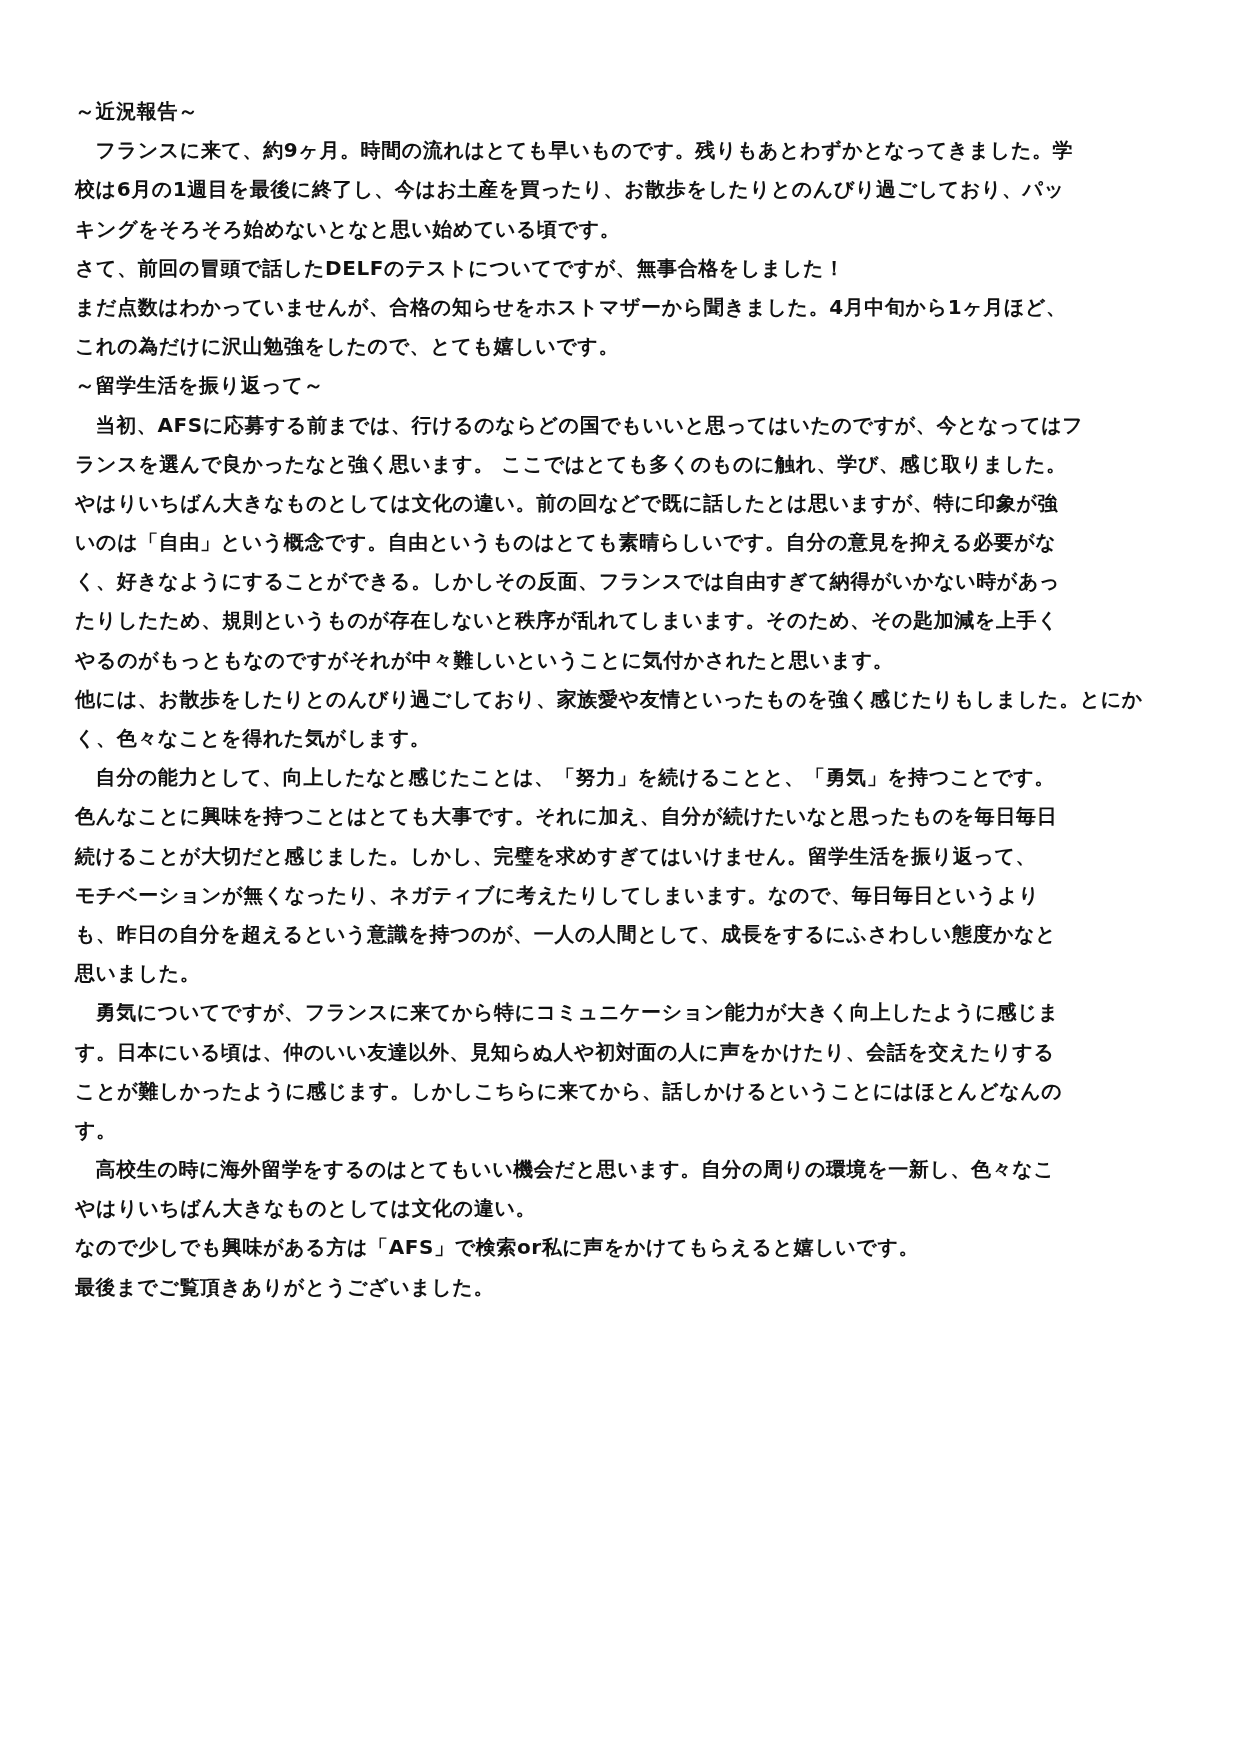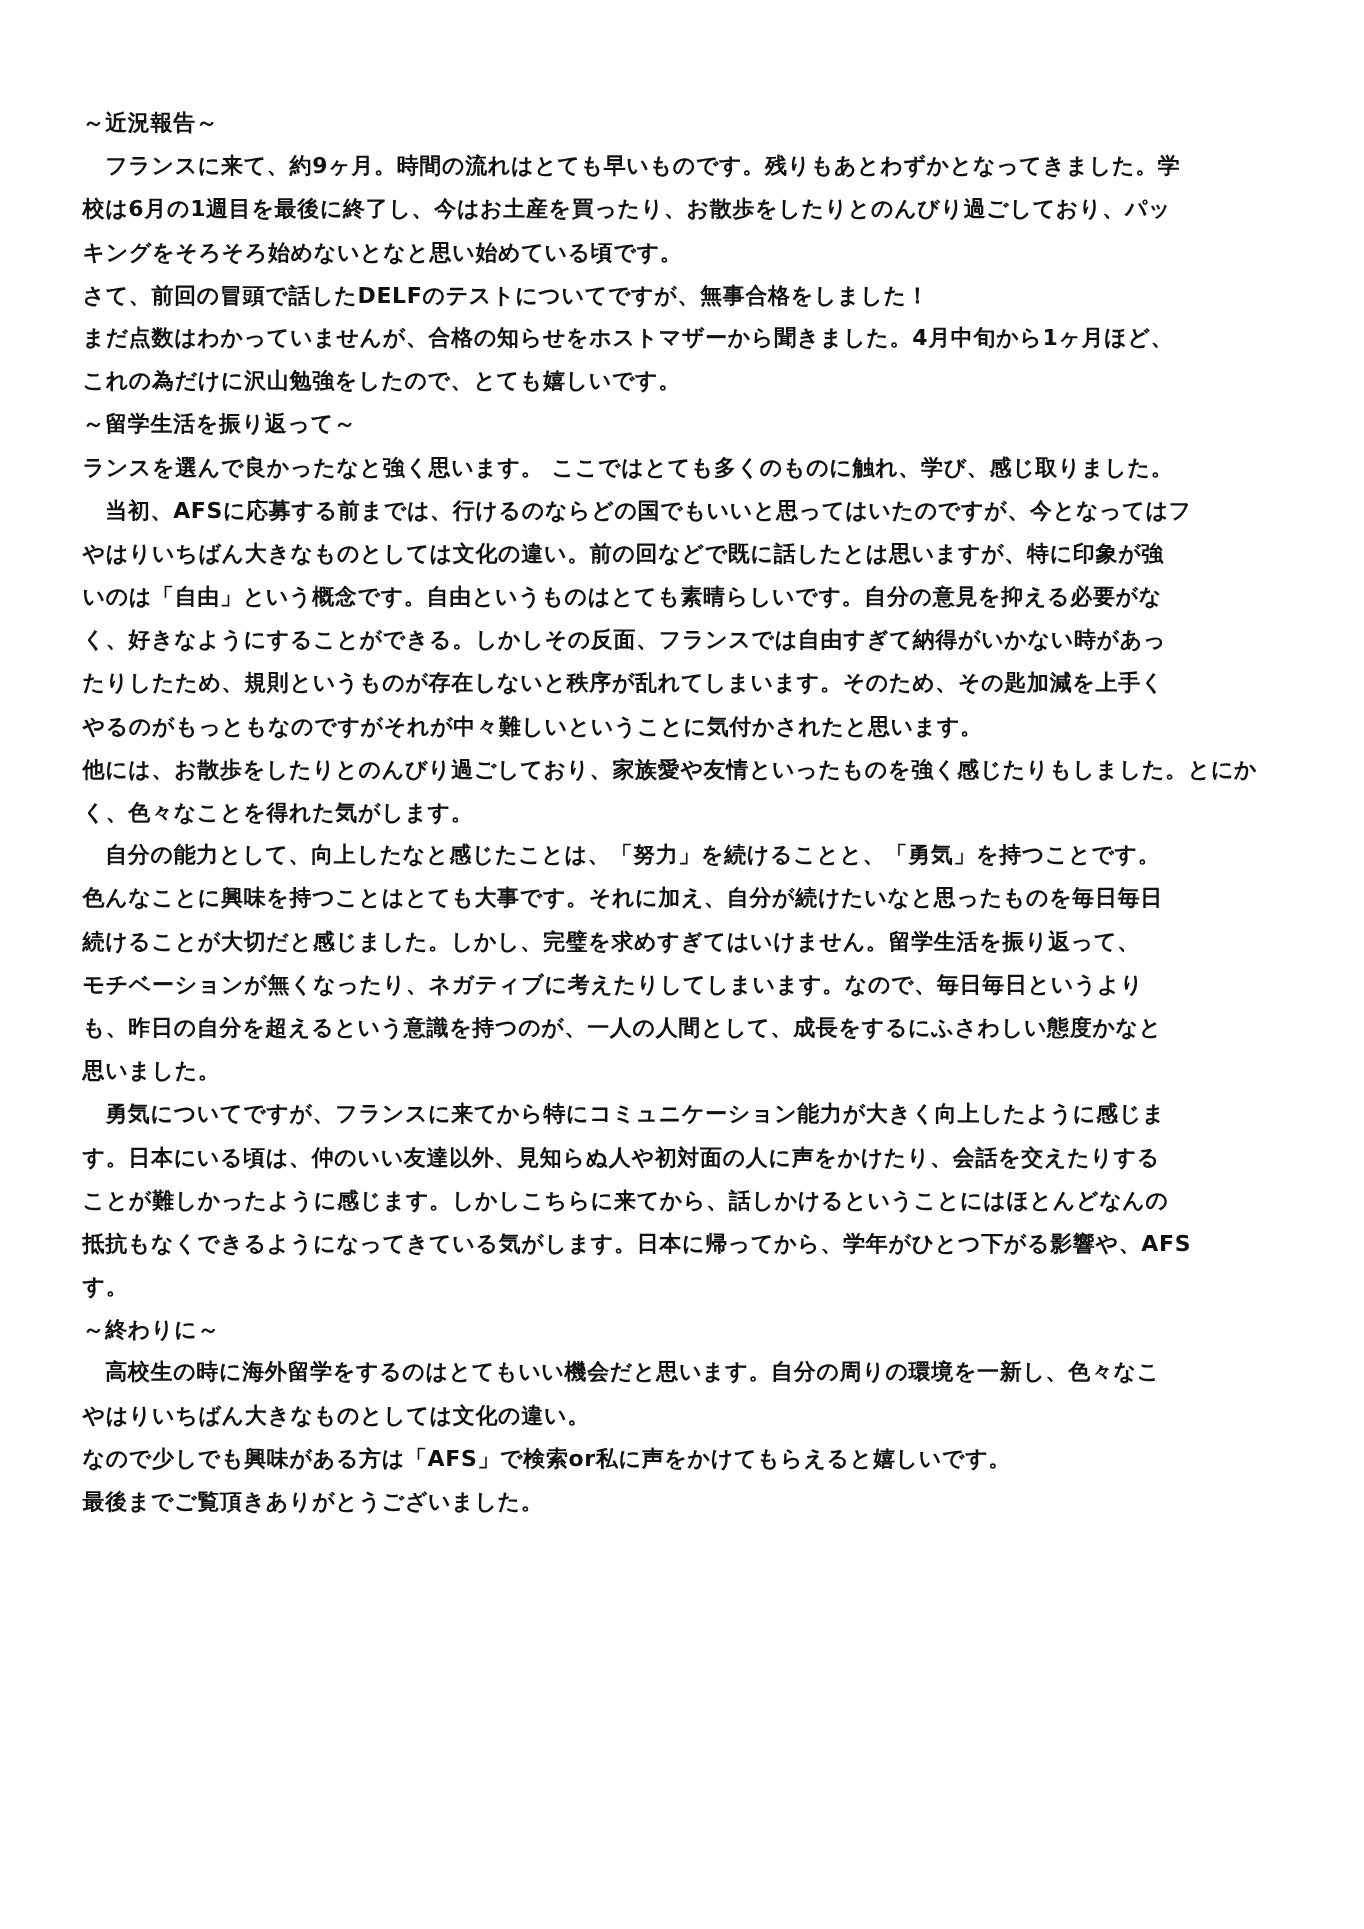--- a/index.html
+++ b/index.html
@@ -37,39 +37,37 @@
 
   <div class="line">～近況報告～</div>
   <div class="line">　フランスに来て、約9ヶ月。時間の流れはとても早いものです。残りもあとわずかとなってきました。学</div>
   <div class="line">校は6月の1週目を最後に終了し、今はお土産を買ったり、お散歩をしたりとのんびり過ごしており、パッ</div>
   <div class="line">キングをそろそろ始めないとなと思い始めている頃です。</div>
   <div class="line">さて、前回の冒頭で話したDELFのテストについてですが、無事合格をしました！</div>
   <div class="line">まだ点数はわかっていませんが、合格の知らせをホストマザーから聞きました。4月中旬から1ヶ月ほど、</div>
   <div class="line">これの為だけに沢山勉強をしたので、とても嬉しいです。</div>
 
   <div class="line">～留学生活を振り返って～</div>
+  <div class="line">　当初、AFSに応募する前までは、行けるのならどの国でもいいと思ってはいたのですが、今となってはフ</div>
   <div class="line">ランスを選んで良かったなと強く思います。 ここではとても多くのものに触れ、学び、感じ取りました。</div>
-  <div class="line">　当初、AFSに応募する前までは、行けるのならどの国でもいいと思ってはいたのですが、今となってはフ</div>
   <div class="line">やはりいちばん大きなものとしては文化の違い。前の回などで既に話したとは思いますが、特に印象が強</div>
   <div class="line">いのは「自由」という概念です。自由というものはとても素晴らしいです。自分の意見を抑える必要がな</div>
   <div class="line">く、好きなようにすることができる。しかしその反面、フランスでは自由すぎて納得がいかない時があっ</div>
   <div class="line">たりしたため、規則というものが存在しないと秩序が乱れてしまいます。そのため、その匙加減を上手く</div>
   <div class="line">やるのがもっともなのですがそれが中々難しいということに気付かされたと思います。</div>
   <div class="line">他には、お散歩をしたりとのんびり過ごしており、家族愛や友情といったものを強く感じたりもしました。とにか</div>
   <div class="line">く、色々なことを得れた気がします。</div>
   <div class="line">　自分の能力として、向上したなと感じたことは、「努力」を続けることと、「勇気」を持つことです。</div>
   <div class="line">色んなことに興味を持つことはとても大事です。それに加え、自分が続けたいなと思ったものを毎日毎日</div>
   <div class="line">続けることが大切だと感じました。しかし、完璧を求めすぎてはいけません。留学生活を振り返って、</div>
   <div class="line">モチベーションが無くなったり、ネガティブに考えたりしてしまいます。なので、毎日毎日というより</div>
   <div class="line">も、昨日の自分を超えるという意識を持つのが、一人の人間として、成長をするにふさわしい態度かなと</div>
   <div class="line">思いました。</div>
   <div class="line">　勇気についてですが、フランスに来てから特にコミュニケーション能力が大きく向上したように感じま</div>
   <div class="line">す。日本にいる頃は、仲のいい友達以外、見知らぬ人や初対面の人に声をかけたり、会話を交えたりする</div>
   <div class="line">ことが難しかったように感じます。しかしこちらに来てから、話しかけるということにはほとんどなんの</div>
-  <div class="line">抵抗もなくできるようになってきている気がします。日本に帰ってから、学年がひとつ下がる影響や、AFS</div>
   <div class="line">す。</div>
 
-  <div class="line">～終わりに～</div>
   <div class="line">　高校生の時に海外留学をするのはとてもいい機会だと思います。自分の周りの環境を一新し、色々なこ</div>
   <div class="line">やはりいちばん大きなものとしては文化の違い。</div>
   <div class="line">なので少しでも興味がある方は「AFS」で検索or私に声をかけてもらえると嬉しいです。</div>
   <div class="line">最後までご覧頂きありがとうございました。</div>
 </div>
 
 </body></html>

